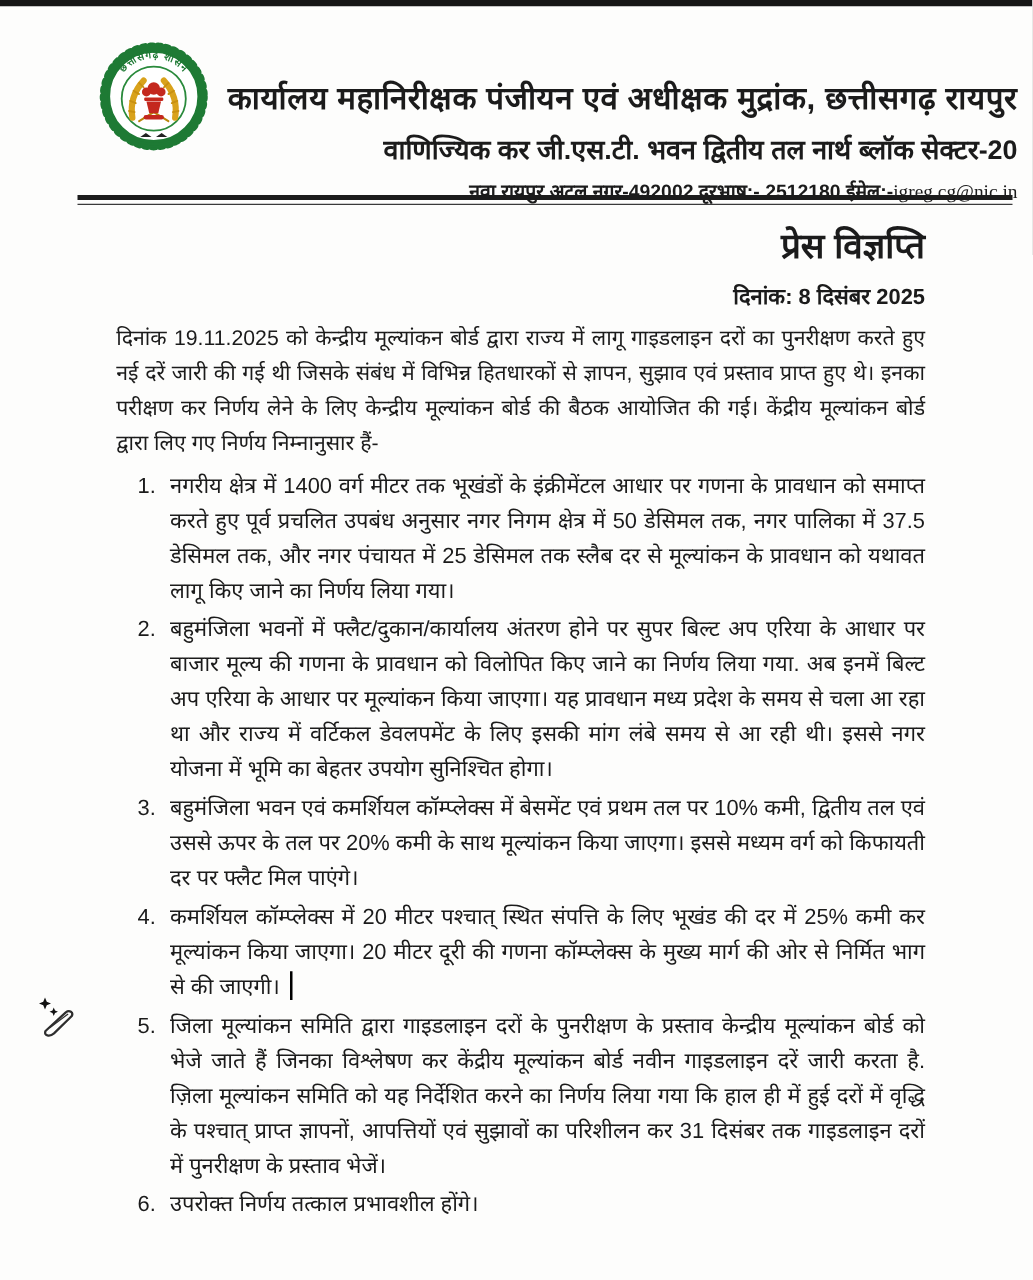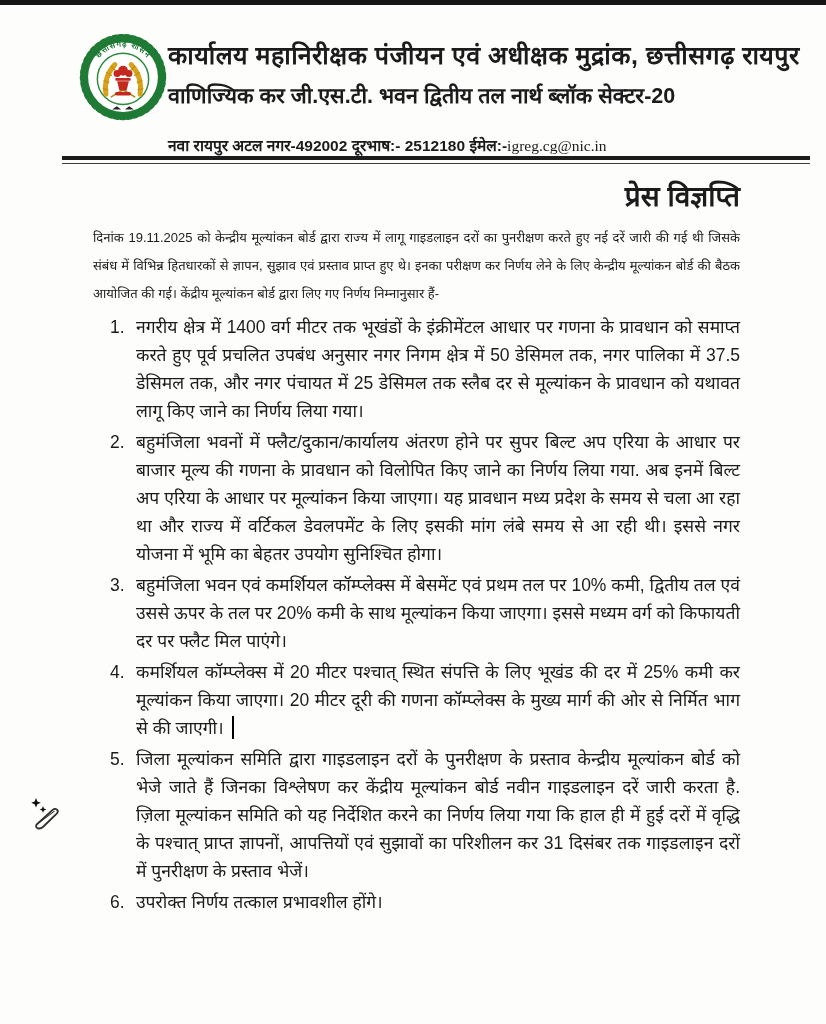--- a/index.html
+++ b/index.html
@@ -4,32 +4,32 @@
 <style>
   html,body{margin:0;padding:0;background:#d8d8d8;}
   .page{
     position:relative;width:826px;height:1024px;margin:0 auto;
     background:#fdfdfc;overflow:hidden;
     font-family:"Liberation Sans","DejaVu Sans",sans-serif;
     color:#1b1b1b;
   }
   .top-strip{position:absolute;top:0;left:0;width:100%;height:5px;background:#161616;}
   .seal{position:absolute;left:78px;top:28px;width:90px;height:100px;}
-  .head-text{position:absolute;left:168px;right:12px;top:40px;text-align:left;}
+  .head-text{position:absolute;left:168px;right:12px;top:64px;text-align:right;}
   .head-line1{font-size:25px;font-weight:700;line-height:30px;letter-spacing:0.5px;}
   .head-line2{font-size:21.5px;font-weight:700;line-height:26px;margin-top:13px;}
-  .head-line3{font-size:15.5px;font-weight:700;line-height:20px;margin-top:27px;}
+  .head-line3{font-size:15.5px;font-weight:700;line-height:20px;margin-top:11px;}
   .head-line3 .latin{font-family:"Liberation Serif","DejaVu Serif",serif;font-weight:400;}
   .rule{position:absolute;left:62px;right:16px;top:156px;height:3px;
         border-top:4px solid #1c1c1c;border-bottom:1px solid #3a3a3a;}
   .content{position:absolute;left:93px;right:86px;top:170px;}
   .pr-title{text-align:right;font-size:28px;font-weight:700;line-height:38px;margin-top:8px;}
   .pr-date{text-align:right;font-size:17.5px;font-weight:700;line-height:24px;margin-top:9px;}
   .pr-subject{font-size:17.5px;font-weight:700;line-height:26px;margin-top:9px;}
-  .pr-intro{font-size:13px;line-height:28px;margin:8px 0 0 0;text-align:justify;}
+  .pr-intro{font-size:17px;line-height:28px;margin:8px 0 0 0;text-align:justify;}
   ol.decisions{list-style:none;margin:5px 0 0 0;padding:0 0 0 17px;}
   ol.decisions li{display:flex;font-size:17.5px;line-height:28px;}
   ol.decisions li + li{margin-top:3px;}
   ol.decisions .num{min-width:26px;flex-shrink:0;}
   ol.decisions .txt{flex:1;text-align:justify;}
   .caret{display:inline-block;width:2.5px;height:23px;background:#000;
          vertical-align:-5px;margin-left:8px;}
   .pen-annotation{position:absolute;left:26px;top:792px;width:40px;height:44px;cursor:pointer;}
 </style>
 </head>
@@ -80,20 +80,21 @@
   <div class="head-text">
     <div class="head-line1">कार्यालय महानिरीक्षक पंजीयन एवं अधीक्षक मुद्रांक, छत्तीसगढ़ रायपुर</div>
     <div class="head-line2">वाणिज्यिक कर जी.एस.टी. भवन द्वितीय तल नार्थ ब्लॉक सेक्टर-20</div>
     <div class="head-line3"><span>नवा रायपुर अटल नगर-492002 दूरभाष:- 2512180 ईमेल:-</span><span class="latin">igreg.cg@nic.in</span></div>
   </div>
 
   <div class="rule"></div>
 
   <div class="content">
     <div class="pr-title">प्रेस विज्ञप्ति</div>
+    <div class="pr-date">दिनांक: 8 दिसंबर 2025</div>
     <p class="pr-intro">दिनांक 19.11.2025 को केन्द्रीय मूल्यांकन बोर्ड द्वारा राज्य में लागू गाइडलाइन दरों का पुनरीक्षण करते हुए नई दरें जारी की गई थी जिसके संबंध में विभिन्न हितधारकों से ज्ञापन, सुझाव एवं प्रस्ताव प्राप्त हुए थे। इनका परीक्षण कर निर्णय लेने के लिए केन्द्रीय मूल्यांकन बोर्ड की बैठक आयोजित की गई। केंद्रीय मूल्यांकन बोर्ड द्वारा लिए गए निर्णय निम्नानुसार हैं-</p>
 
     <ol class="decisions">
       <li>
         <span class="num">1.</span>
         <span class="txt">नगरीय क्षेत्र में 1400 वर्ग मीटर तक भूखंडों के इंक्रीमेंटल आधार पर गणना के प्रावधान को समाप्त करते हुए पूर्व प्रचलित उपबंध अनुसार नगर निगम क्षेत्र में 50 डेसिमल तक, नगर पालिका में 37.5 डेसिमल तक, और नगर पंचायत में 25 डेसिमल तक स्लैब दर से मूल्यांकन के प्रावधान को यथावत लागू किए जाने का निर्णय लिया गया।</span>
       </li>
       <li>
         <span class="num">2.</span>
         <span class="txt">बहुमंजिला भवनों में फ्लैट/दुकान/कार्यालय अंतरण होने पर सुपर बिल्ट अप एरिया के आधार पर बाजार मूल्य की गणना के प्रावधान को विलोपित किए जाने का निर्णय लिया गया. अब इनमें बिल्ट अप एरिया के आधार पर मूल्यांकन किया जाएगा। यह प्रावधान मध्य प्रदेश के समय से चला आ रहा था और राज्य में वर्टिकल डेवलपमेंट के लिए इसकी मांग लंबे समय से आ रही थी। इससे नगर योजना में भूमि का बेहतर उपयोग सुनिश्चित होगा।</span>

